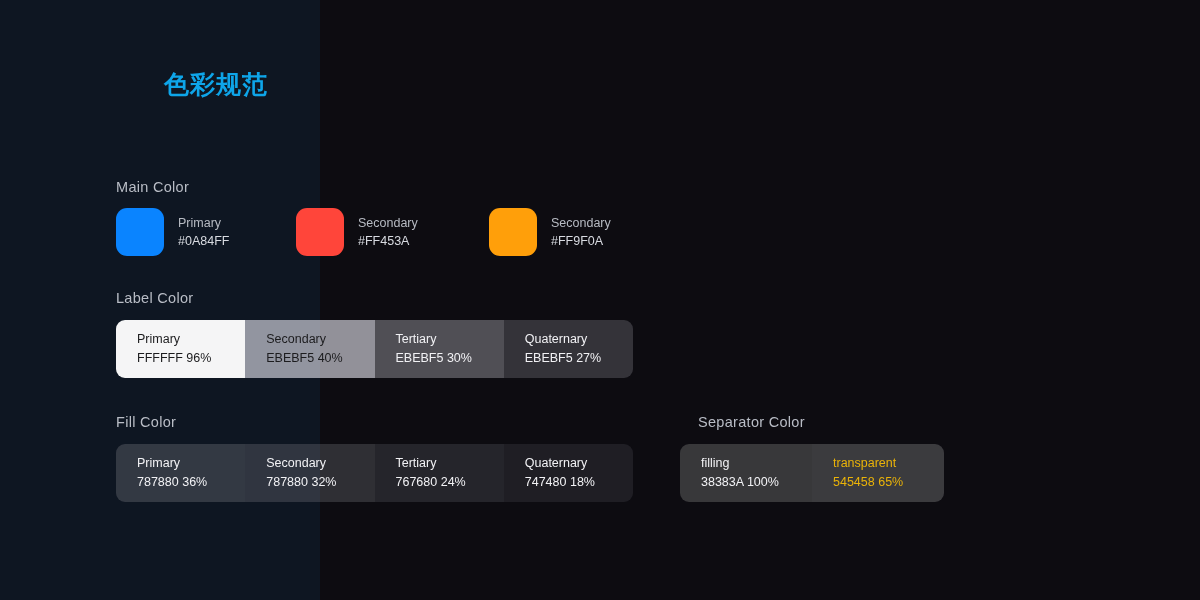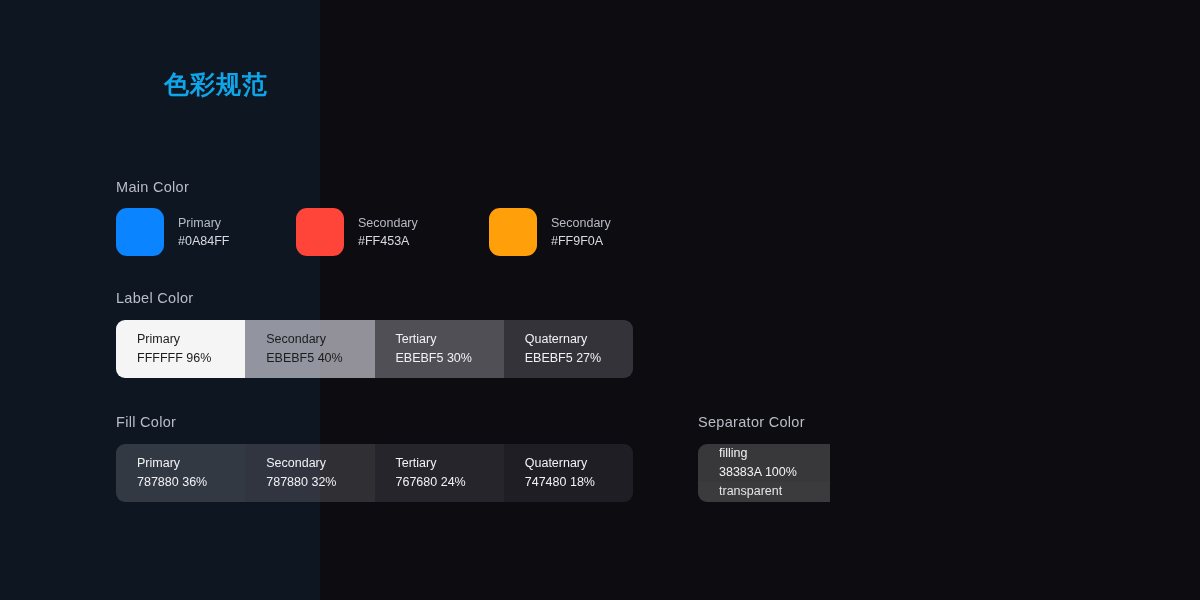--- a/index.html
+++ b/index.html
@@ -72,21 +72,21 @@
   }
   .bar-cell .cell-name { font-size:12.5px; line-height:1.5; }
   .bar-cell .cell-val  { font-size:12.5px; line-height:1.5; }
 
   #label-color-bar { left:116px; top:320px; width:517px; }
   #label-color-bar .bar-cell { width:129.25px; }
 
   #fill-color-bar { left:116px; top:444px; width:517px; }
   #fill-color-bar .bar-cell { width:129.25px; }
 
-  #separator-color-bar { left:698px; top:444px; width:264px;flex-direction:column; }
+  #separator-color-bar { left:680px; top:444px; width:264px; }
   #separator-color-bar .bar-cell { width:132px; }
 </style>
 </head>
 <body>
 
 <div id="page" style="background: rgb(13, 12, 17);">
 
   <div id="bg-left" style="background: rgb(14, 22, 34); width: 320px;"></div>
 
   <div id="content">
@@ -163,20 +163,20 @@
       </div>
     </div>
 
     <div class="section-heading" style="left:698px; top:414px;">Separator Color</div>
 
     <div class="bar" id="separator-color-bar">
       <div class="bar-cell" style="background: rgb(56, 56, 58); color: rgb(242, 242, 245);">
         <div class="cell-name">filling</div>
         <div class="cell-val">38383A 100%</div>
       </div>
-      <div class="bar-cell" style="background: rgba(84, 84, 88, 0.65); color: #e5e5e5;">
+      <div class="bar-cell" style="background: rgba(84, 84, 88, 0.65); color: #eab308;">
         <div class="cell-name">transparent</div>
         <div class="cell-val">545458 65%</div>
       </div>
     </div>
 
   </div>
 </div>
 
 </body></html>

